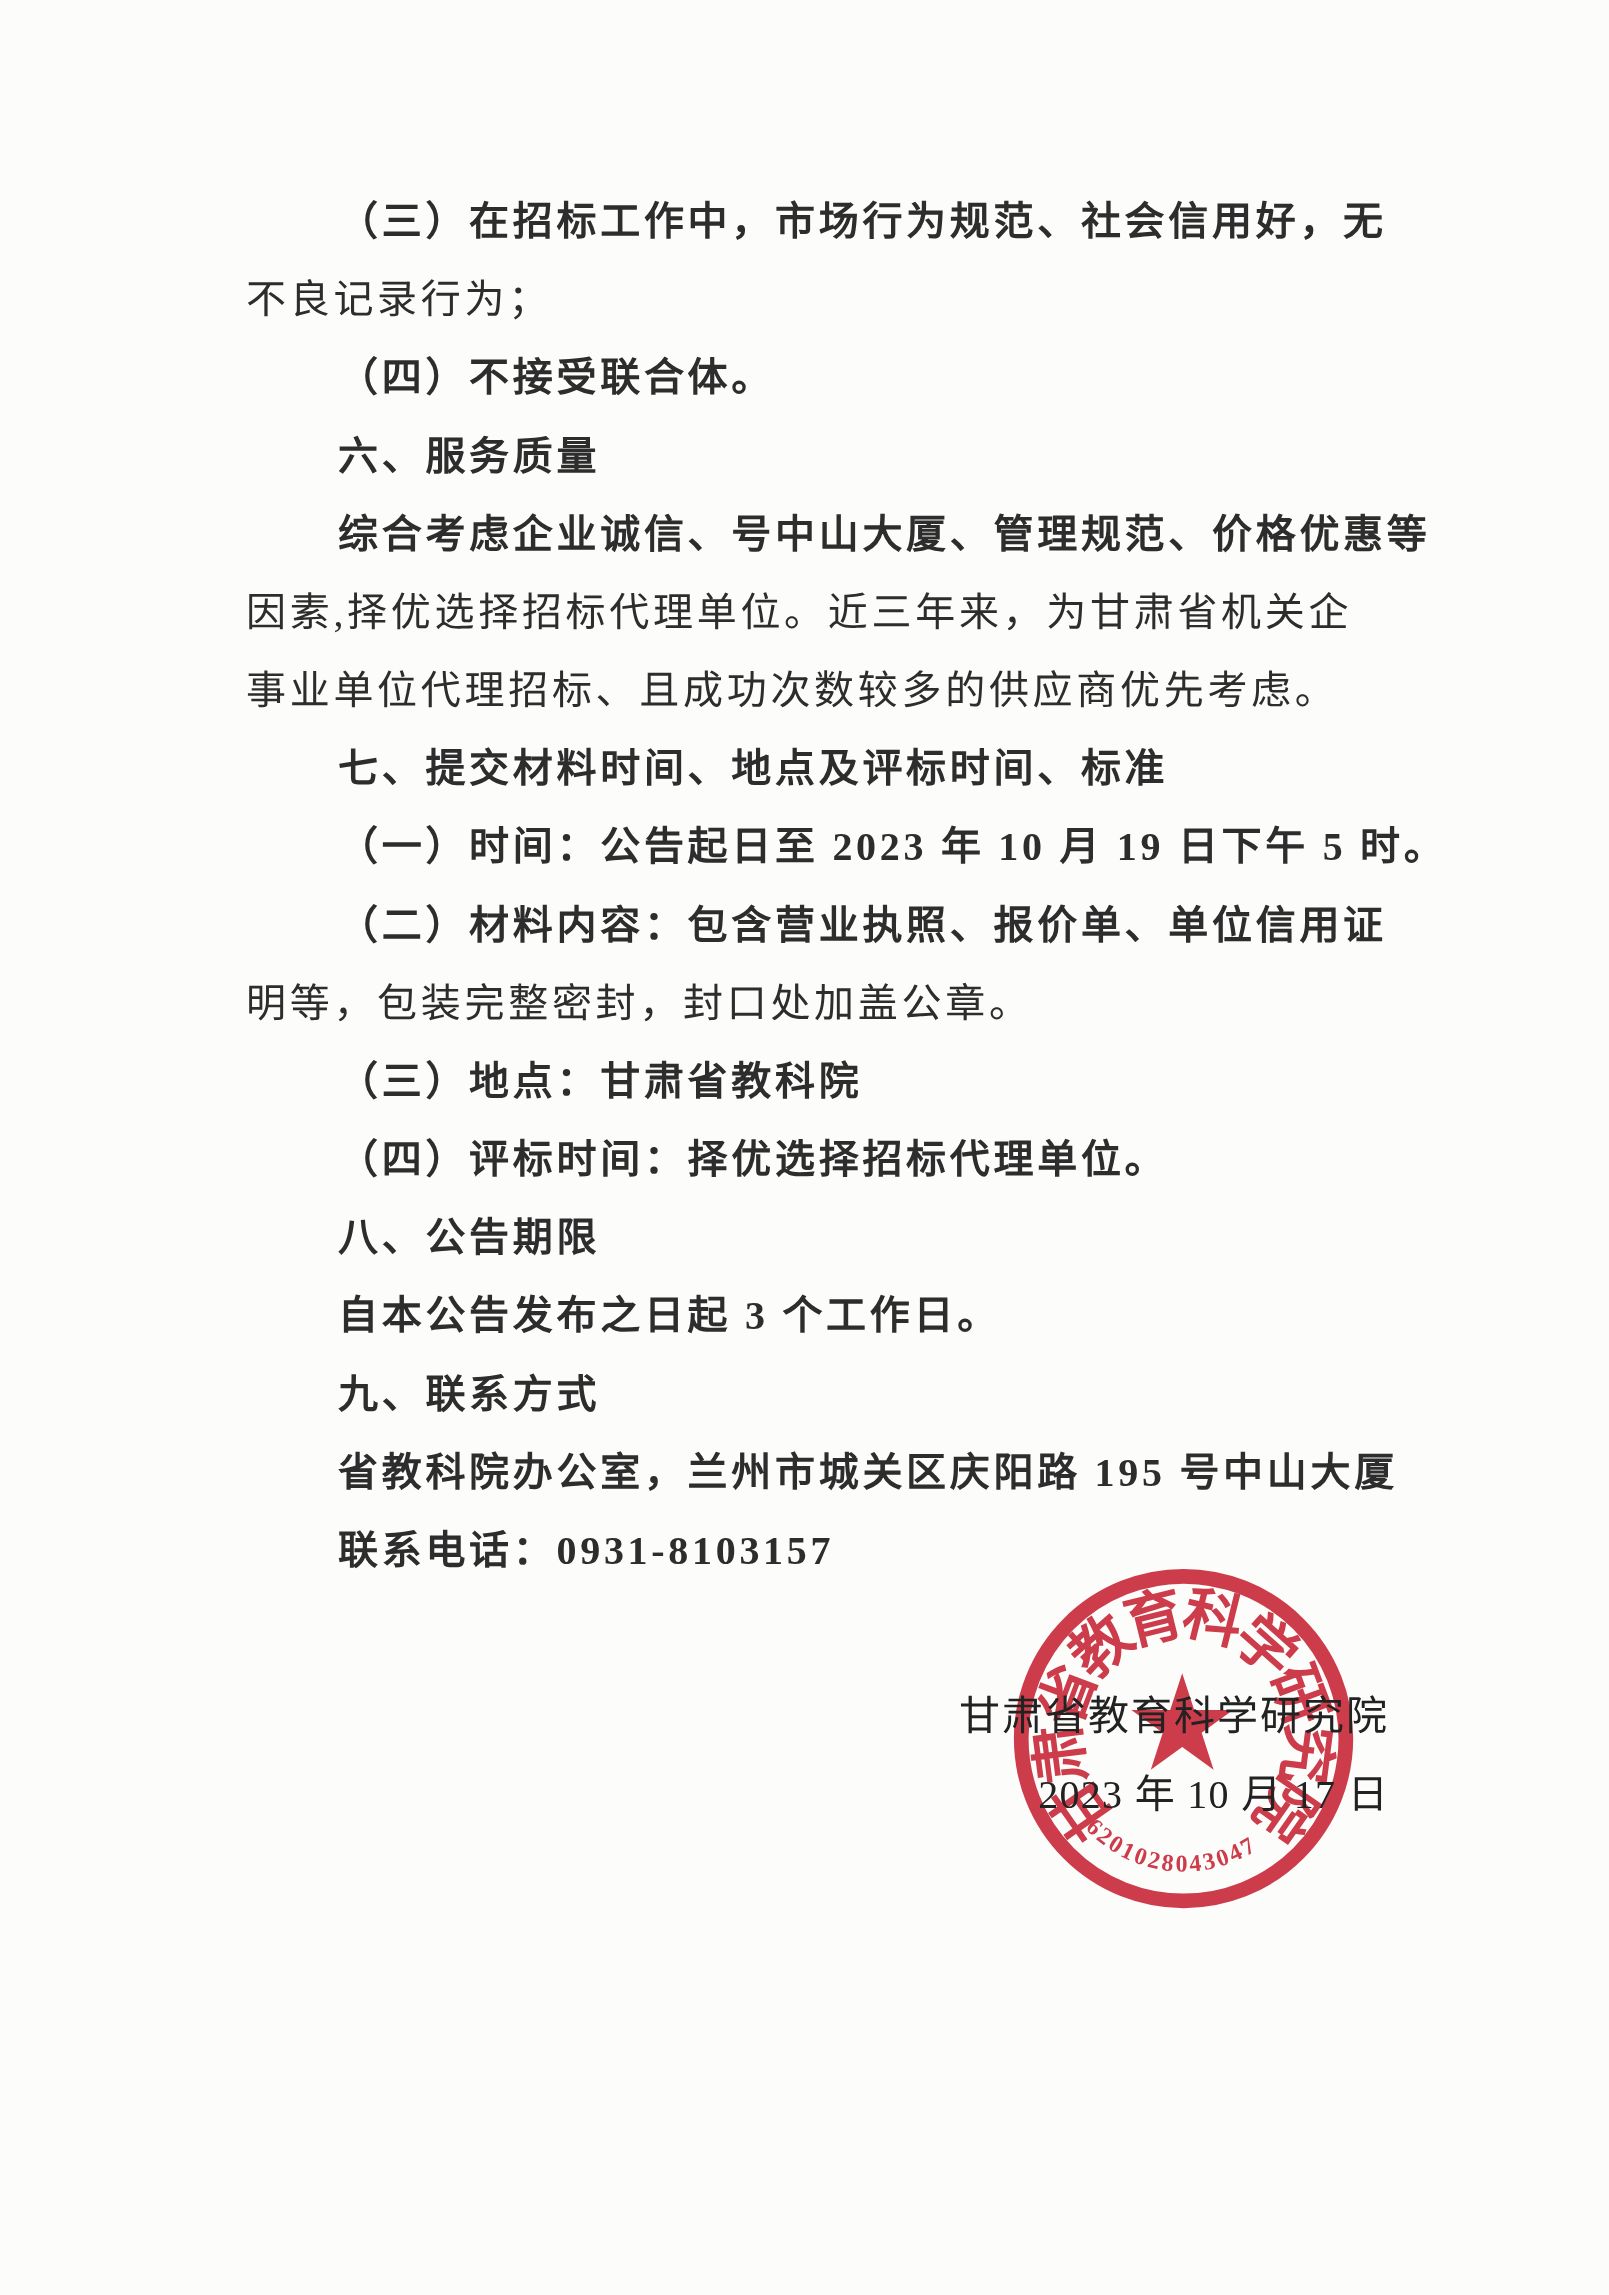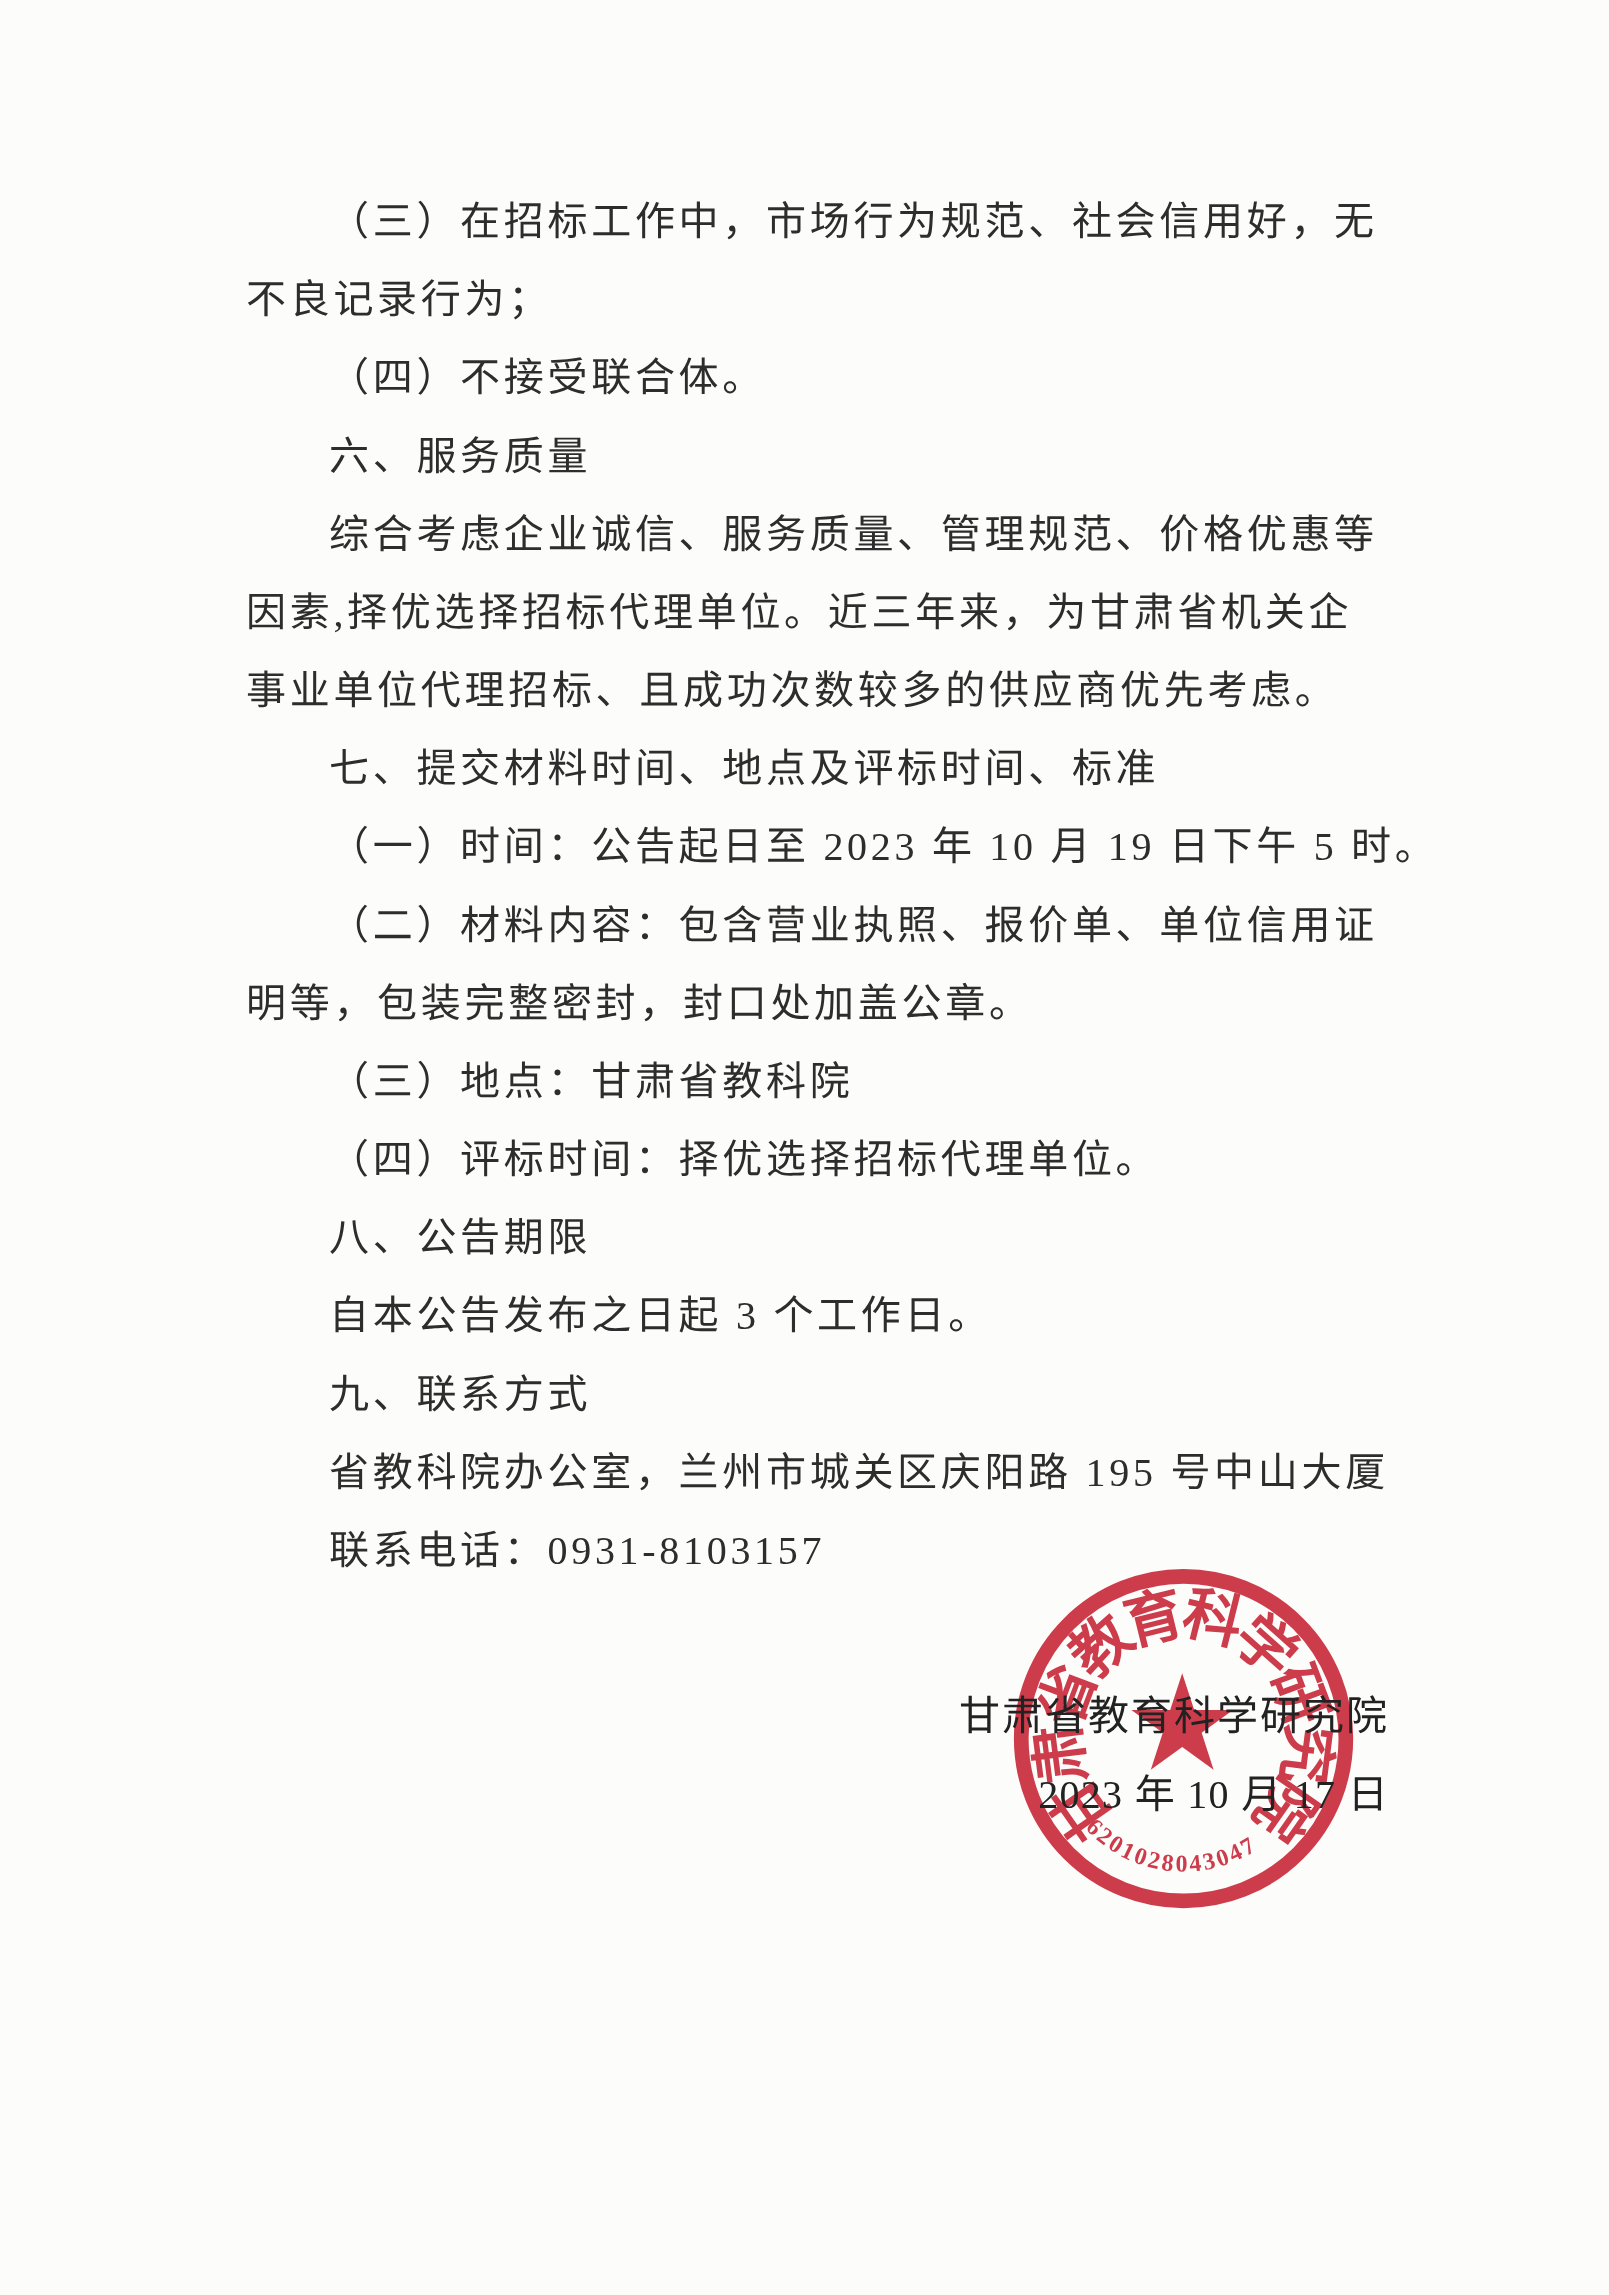--- a/index.html
+++ b/index.html
@@ -18,21 +18,21 @@
   .line {
     position: absolute;
     left: 246px;
     font-size: 40px;
     letter-spacing: 3.7px;
     color: #2d2d2d;
     white-space: pre;
     z-index: 3;
     line-height: 45px;
   }
-  .line.ind { left: 329px; }
+  .line.ind { left: 338px; font-weight: bold; }
   
   .sig {
     position: absolute;
     right: 220px;
     color: #222;
     white-space: pre;
     z-index: 3;
     text-align: center;
   }
   .sig.org  { top: 1682px; font-size: 41px; letter-spacing: 2px; }
@@ -79,21 +79,21 @@
 
     <text class="seal-num" font-size="36" letter-spacing="4" fill="#cd3c4b">
       <textPath href="#seal-num-path" startOffset="8">6201028043047</textPath>
     </text>
   </svg>
 
   <div class="line ind" style="top:199px">（三）在招标工作中，市场行为规范、社会信用好，无</div>
   <div class="line" style="top:277px">不良记录行为；</div>
   <div class="line ind" style="top:355px">（四）不接受联合体。</div>
   <div class="line ind" style="top:434px">六、服务质量</div>
-  <div class="line ind" style="top:512px">综合考虑企业诚信、服务质量、管理规范、价格优惠等</div>
+  <div class="line ind" style="top:512px">综合考虑企业诚信、号中山大厦、管理规范、价格优惠等</div>
   <div class="line" style="top:590px">因素,择优选择招标代理单位。近三年来，为甘肃省机关企</div>
   <div class="line" style="top:668px">事业单位代理招标、且成功次数较多的供应商优先考虑。</div>
   <div class="line ind" style="top:746px">七、提交材料时间、地点及评标时间、标准</div>
   <div class="line ind" style="top:824px">（一）时间：公告起日至 2023 年 10 月 19 日下午 5 时。</div>
   <div class="line ind" style="top:903px">（二）材料内容：包含营业执照、报价单、单位信用证</div>
   <div class="line" style="top:981px">明等，包装完整密封，封口处加盖公章。</div>
   <div class="line ind" style="top:1059px">（三）地点：甘肃省教科院</div>
   <div class="line ind" style="top:1137px">（四）评标时间：择优选择招标代理单位。</div>
   <div class="line ind" style="top:1215px">八、公告期限</div>
   <div class="line ind" style="top:1293px">自本公告发布之日起 3 个工作日。</div>

